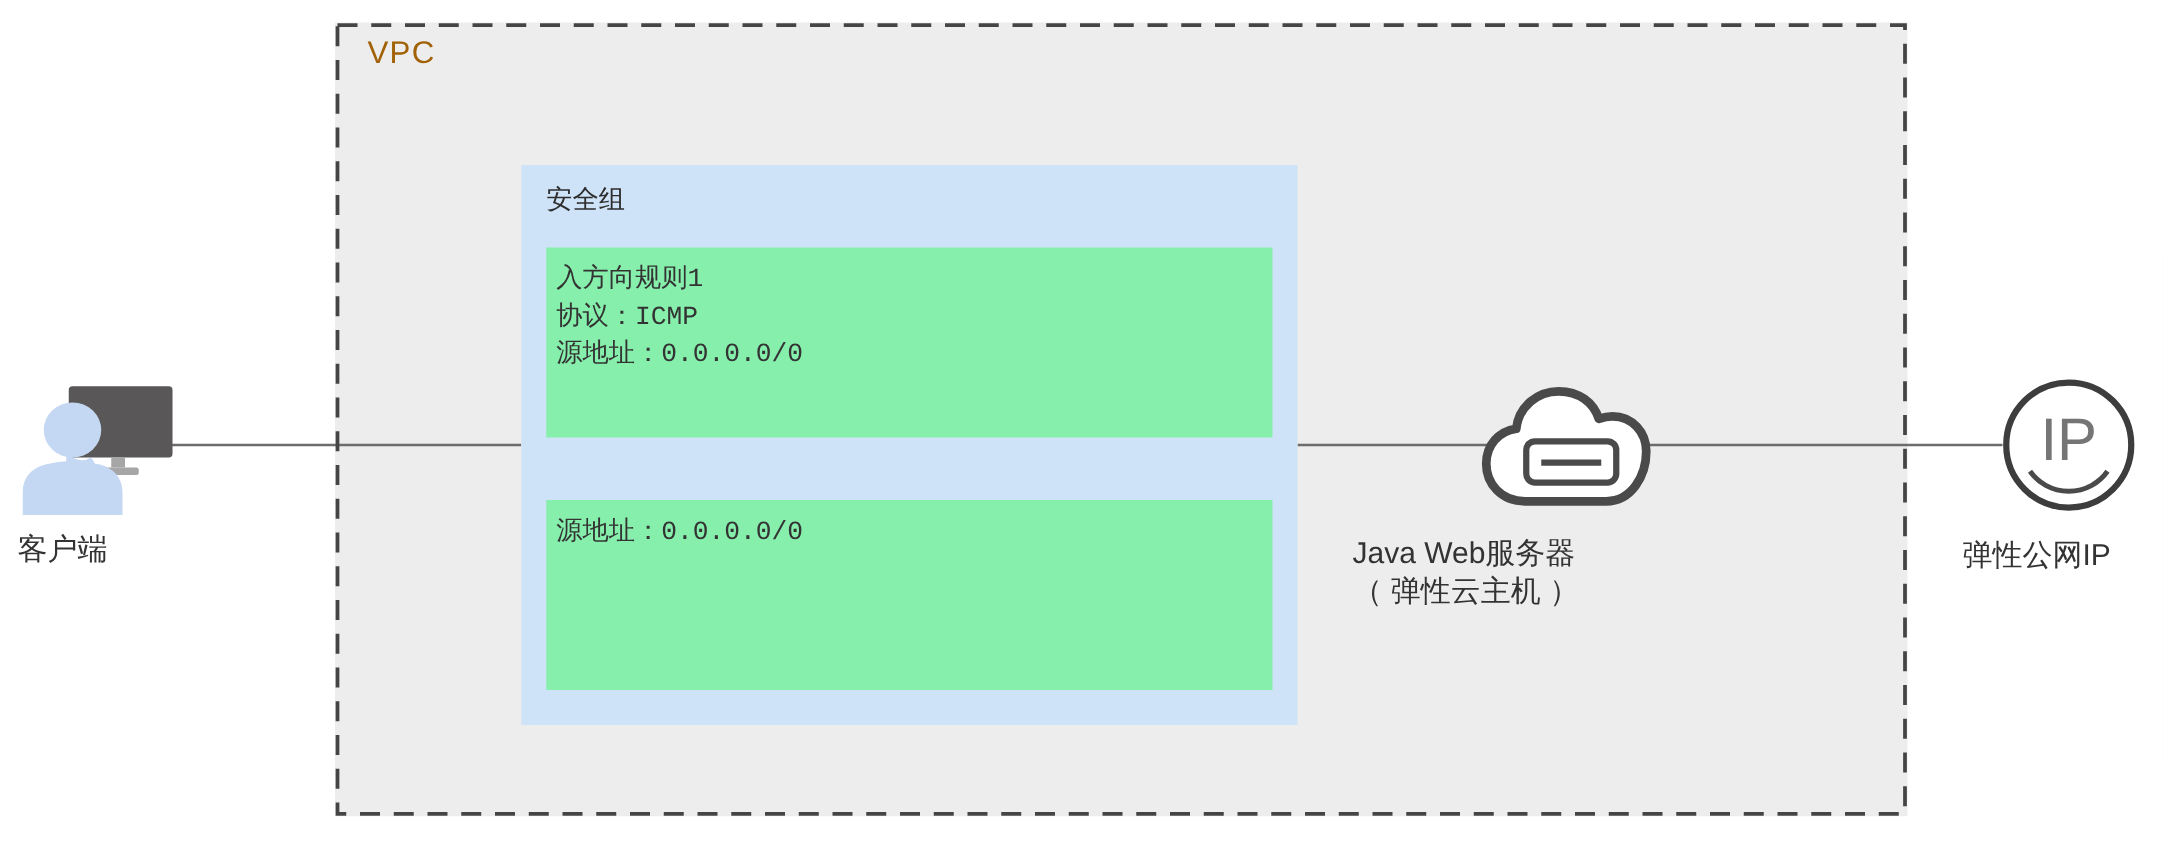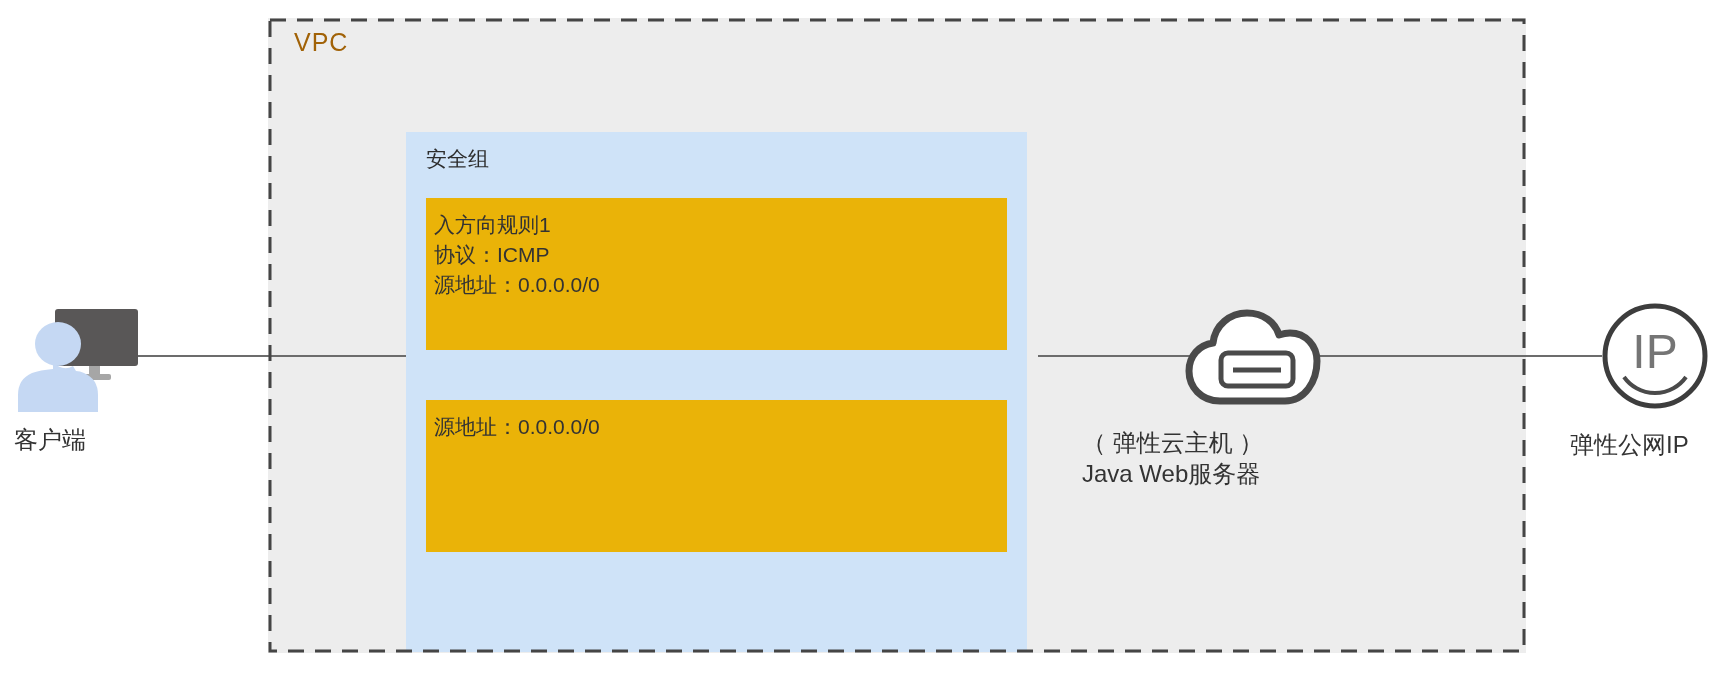--- a/index.html
+++ b/index.html
@@ -35,36 +35,37 @@
     left: 294px; top: 28px;
     font-size: 25px;
     color: #a16207;
     letter-spacing: 1px;
     z-index: 2;
   }
 
   
   .sg-box {
     position: absolute;
-    left: 406px; top: 132px;
-    width: 621px; height: 520px;
+    left: 417px; top: 132px;
+    width: 621px; height: 448px;
     background: #cfe3f8;
     z-index: 2;
+    font-family: Liberation Mono, monospace;
   }
   .sg-title {
     position: absolute;
     left: 20px; top: 13px;
     font-size: 21px;
     color: #2d2d2d;
   }
   .rule-box {
     position: absolute;
     left: 20px;
     width: 581px; height: 152px;
-    background: #eab308;
+    background: #86efac;
     padding: 12px 8px;
     font-size: 21px;
     line-height: 30px;
     color: #333333;
   }
   .rule-box.first  { top: 66px; }
   .rule-box.second { top: 268px; }
   .rule-line { display: block; white-space: pre; }
 
   
@@ -136,22 +137,22 @@
     </g>
   </svg>
   <div class="node-label client-label">客户端</div>
 
   <svg class="icon cloud-icon" width="138" height="106" viewBox="0 0 138 106">
     <path d="M 36 100 C 17 100 5 86 5 70 C 5 55 15 44 29 42 C 31 24 46 12 63 12 C 79 12 91 21 95 34 C 98 33 102 32 106 32 C 122 32 133 45 133 60 C 133 80 121 100 101 100 Z" fill="#ffffff" stroke="#4a4a4a" stroke-width="7" stroke-linejoin="round"></path>
     <rect x="37" y="52" width="72" height="33" rx="7" fill="#ffffff" stroke="#4a4a4a" stroke-width="5"></rect>
     <line x1="49" y1="69" x2="97" y2="69" stroke="#4a4a4a" stroke-width="5"></line>
   </svg>
   <div class="node-label server-label">
+    <div>Java Web服务器</div>
     <div>（ 弹性云主机 ）</div>
-    <div>Java Web服务器</div>
   </div>
 
   <svg class="icon eip-icon" width="110" height="110" viewBox="0 0 110 110">
     <circle cx="55" cy="55" r="50" fill="#ffffff" stroke="#3d3d3d" stroke-width="5"></circle>
     <text x="55" y="67" text-anchor="middle" font-size="48" font-family="Liberation Sans, DejaVu Sans, sans-serif" fill="#757575">IP</text>
     <path d="M 24 76 A 38 38 0 0 0 86 76" fill="none" stroke="#4a4a4a" stroke-width="4"></path>
   </svg>
   <div class="node-label eip-label">弹性公网IP</div>
 
 </div>

